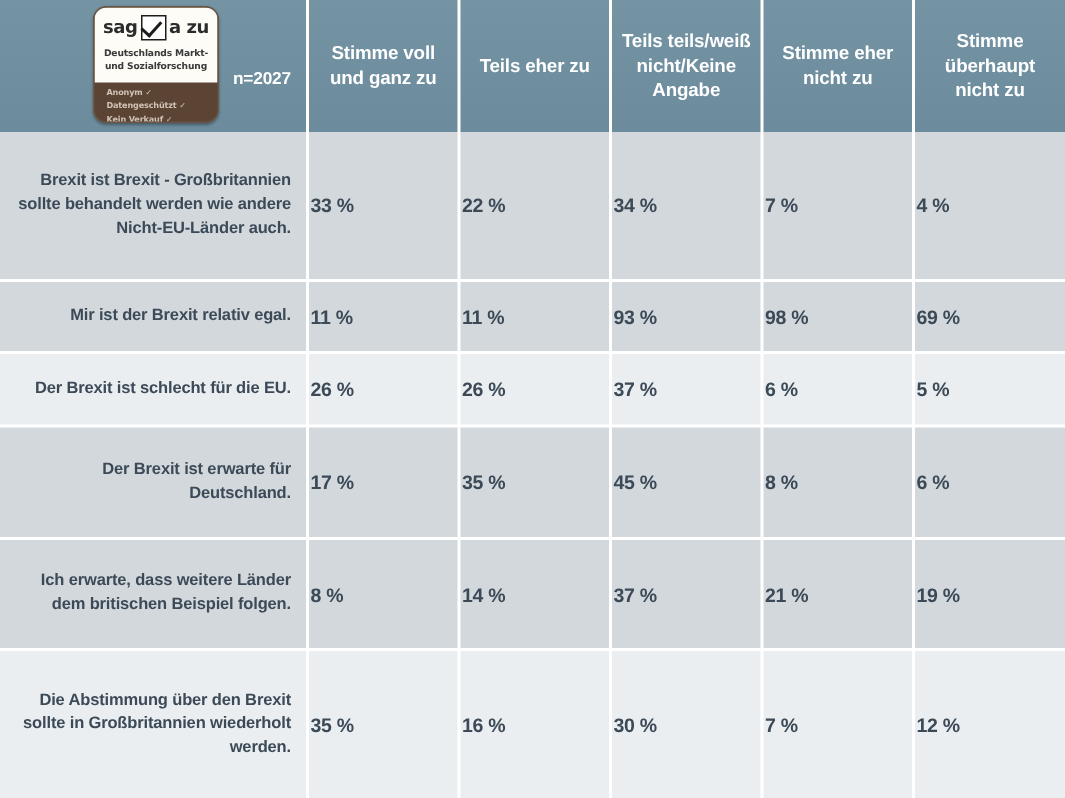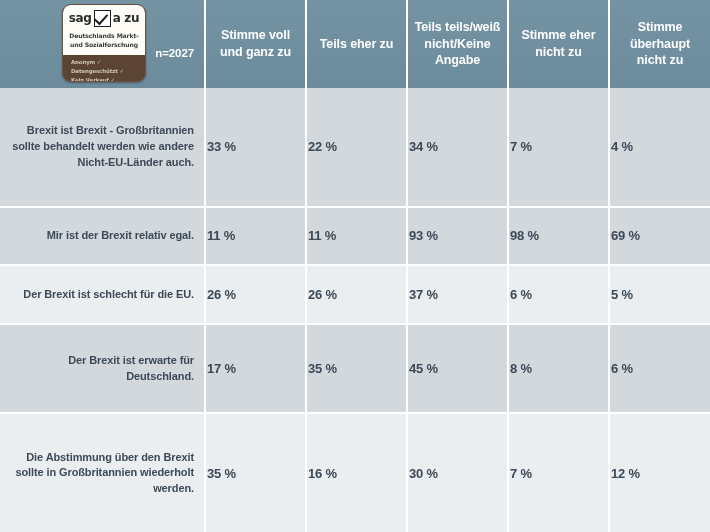--- a/index.html
+++ b/index.html
@@ -222,20 +222,28 @@
       <td class="value">5 %</td>
     </tr>
     <tr class="row-dark">
       <td class="statement">Der Brexit ist erwarte für Deutschland.</td>
       <td class="value">17 %</td>
       <td class="value">35 %</td>
       <td class="value">45 %</td>
       <td class="value">8 %</td>
       <td class="value">6 %</td>
     </tr>
+    <tr class="row-dark">
+      <td class="statement">Ich erwarte, dass weitere Länder dem britischen Beispiel folgen.</td>
+      <td class="value">8 %</td>
+      <td class="value">14 %</td>
+      <td class="value">37 %</td>
+      <td class="value">21 %</td>
+      <td class="value">19 %</td>
+    </tr>
     <tr class="row-light">
       <td class="statement">Die Abstimmung über den Brexit sollte in Großbritannien wiederholt werden.</td>
       <td class="value">35 %</td>
       <td class="value">16 %</td>
       <td class="value">30 %</td>
       <td class="value">7 %</td>
       <td class="value">12 %</td>
     </tr>
   </tbody>
 </table>

